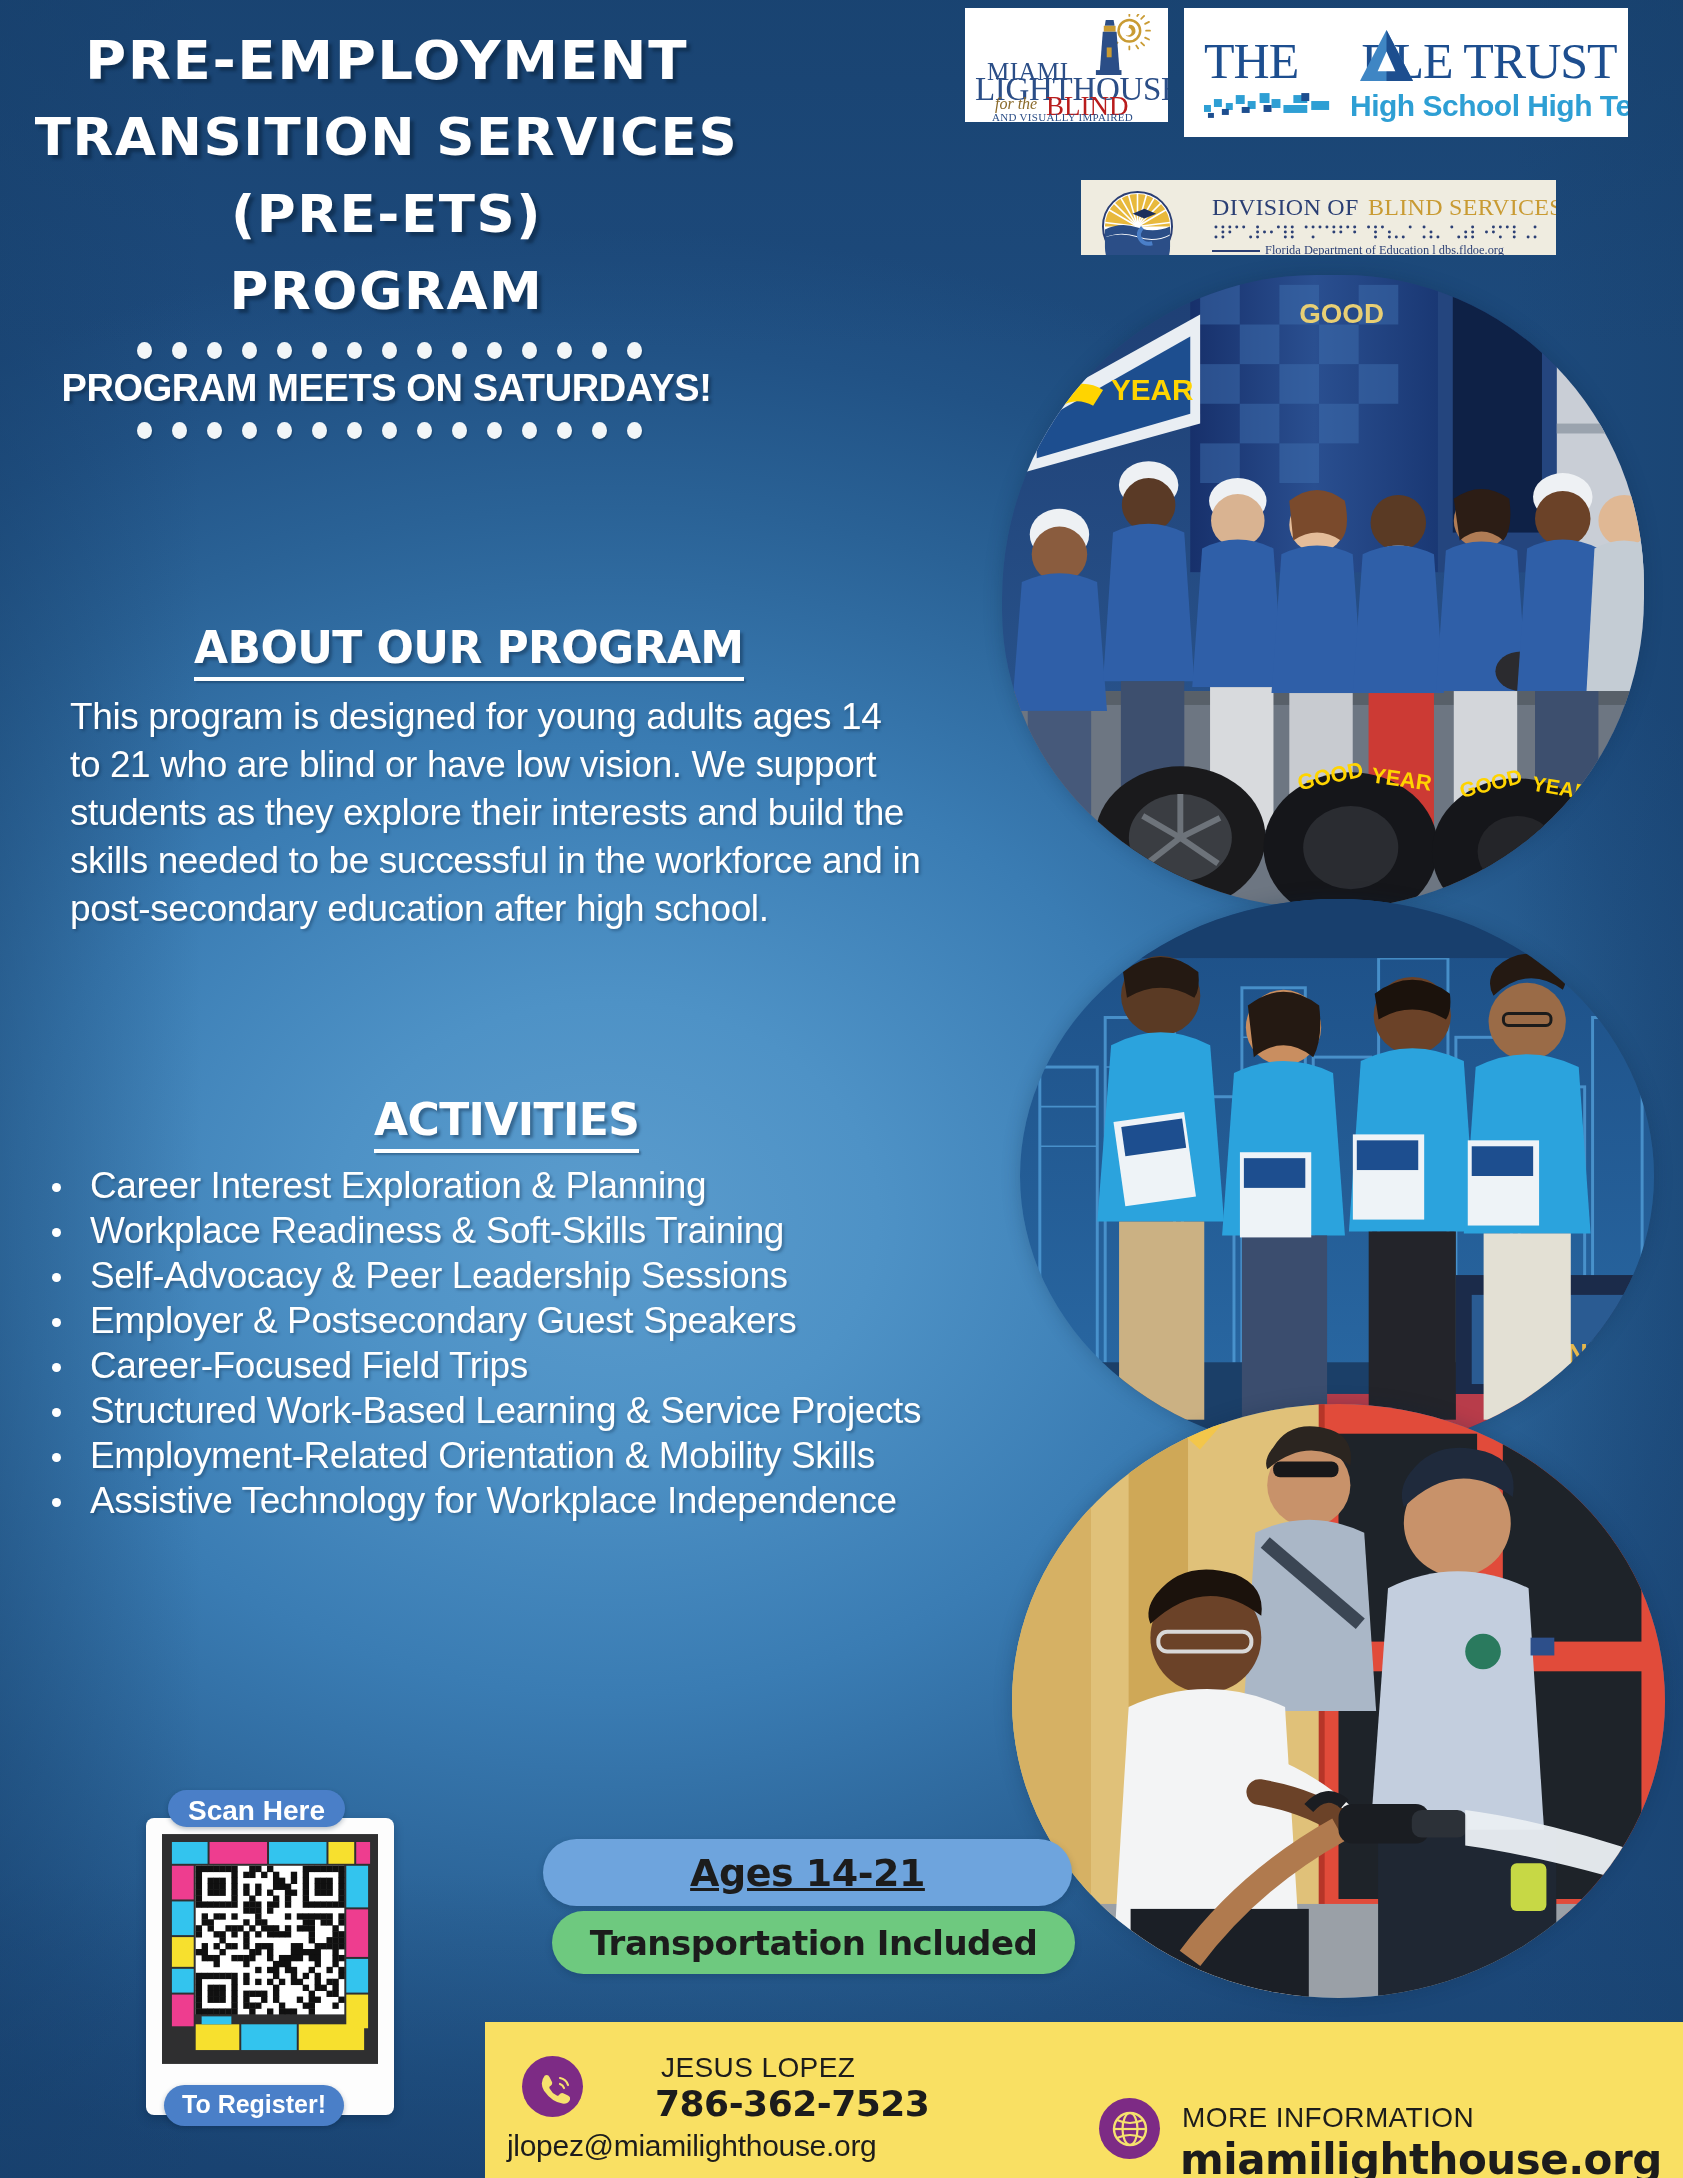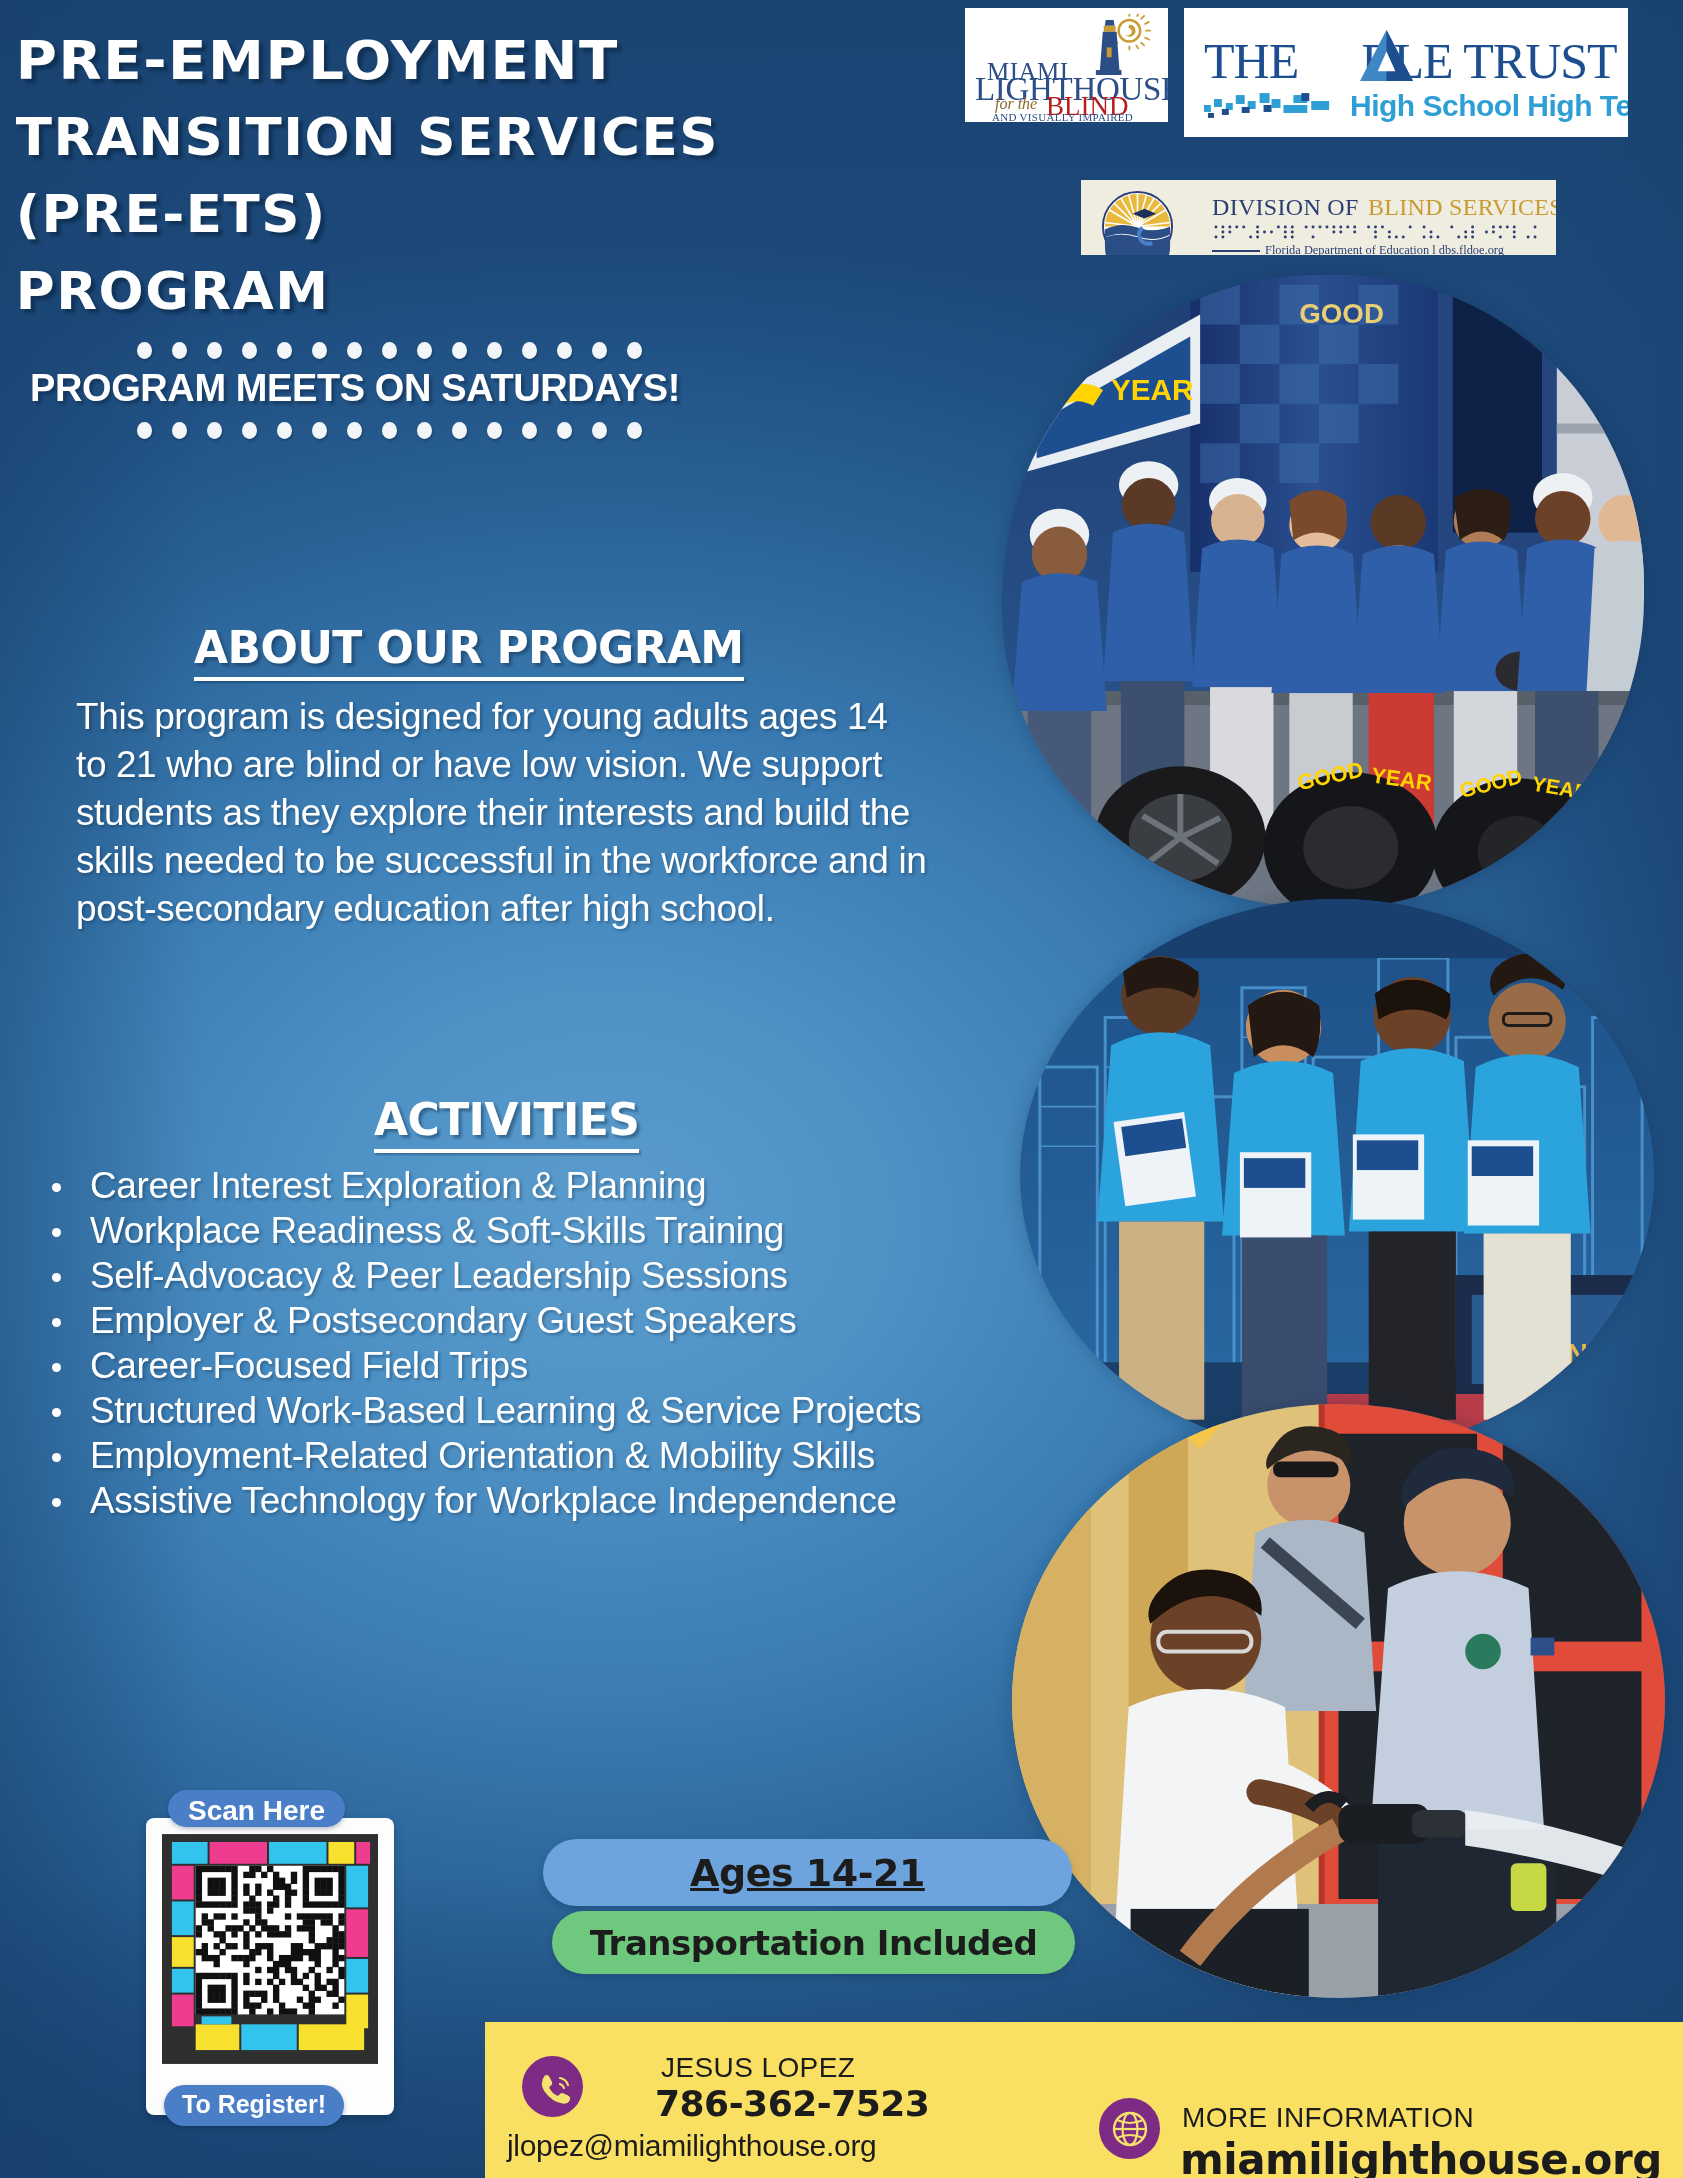--- a/index.html
+++ b/index.html
@@ -26,21 +26,21 @@
       linear-gradient(to right, rgba(22,62,105,.40) 0%, rgba(22,62,105,0) 12%),
       linear-gradient(to left, rgba(22,62,105,.35) 0%, rgba(22,62,105,0) 10%),
       linear-gradient(to top, rgba(20,58,100,.45) 0%, rgba(20,58,100,0) 14%);
     pointer-events: none;
   }
 
   
   .title-block {
     position: absolute;
     left: 30px; top: 22px; width: 713px;
-    text-align: left;
+    text-align: center;
     z-index: 6;
   }
   .title-line {
     color: #ffffff;
     font-family: "DejaVu Sans", sans-serif;
     font-weight: bold;
     font-size: 54px;
     letter-spacing: 1.5px;
     line-height: 77px;
     text-shadow: 4px 4px 3px rgba(10,35,62,.55);
@@ -154,21 +154,21 @@
     height: 4px;
     background: #ffffff;
     margin-top: 4px;
     box-shadow: 2px 2px 2px rgba(10,35,62,.35);
   }
   #head-about { left: 194px; top: 622px; }
   #head-activities { left: 374px; top: 1094px; }
 
   #about-body {
     position: absolute;
-    left: 76px; top: 693px; width: 851px;
+    left: 70px; top: 693px; width: 851px;
     color: #ffffff;
     font-family: "Liberation Sans", sans-serif;
     font-size: 37px;
     line-height: 48px;
     letter-spacing: -0.4px;
     text-shadow: 2px 2px 3px rgba(10,35,62,.35);
     z-index: 5;
   }
 
   #activities-list {

